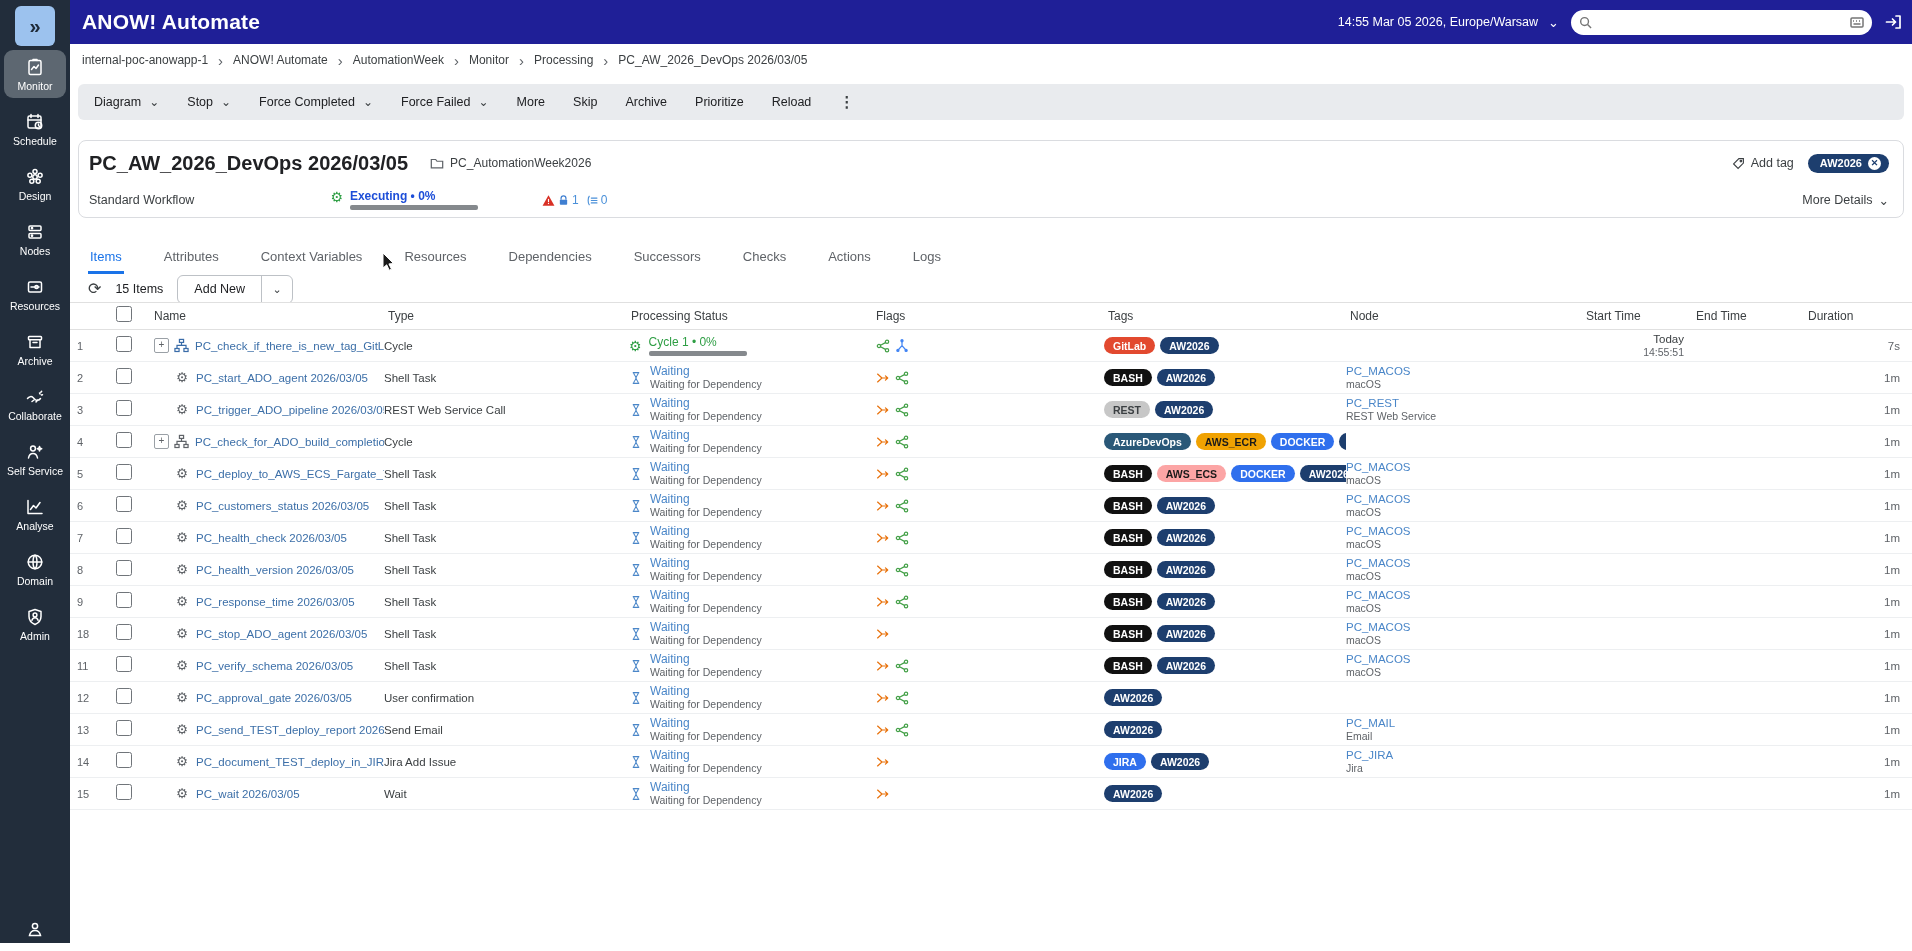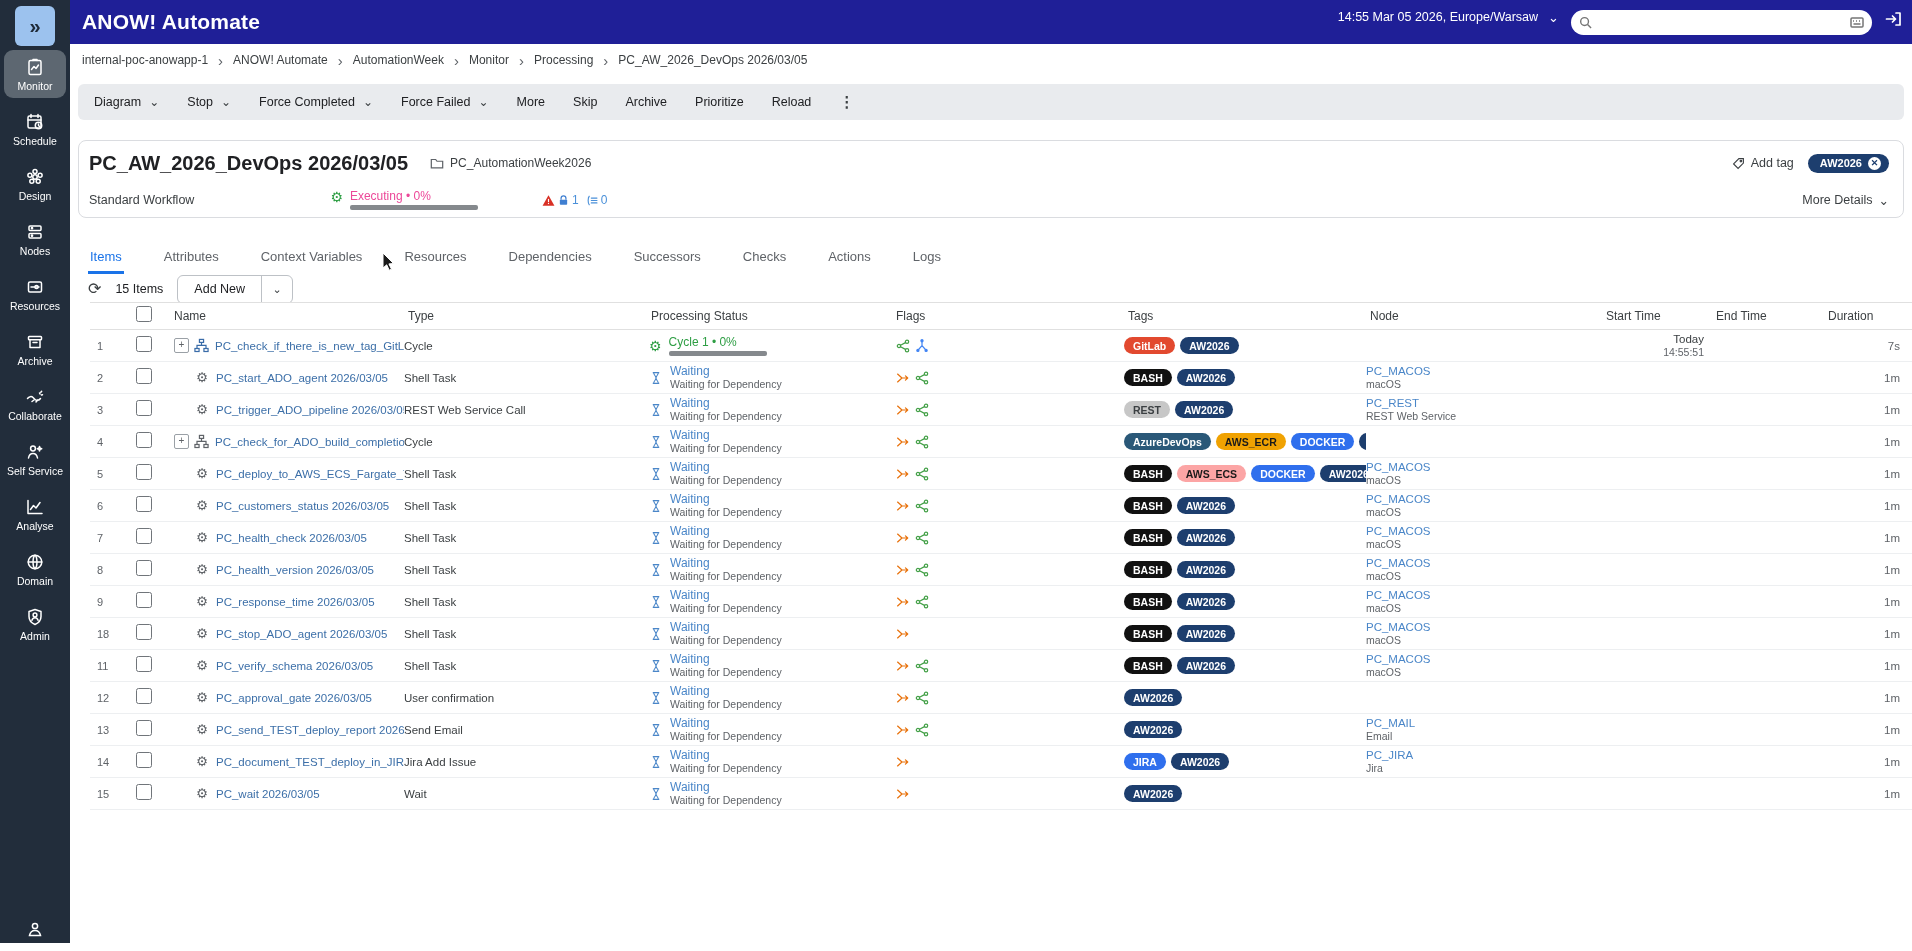--- a/index.html
+++ b/index.html
@@ -15,21 +15,21 @@
     align-items:center;justify-content:center;color:#fff;cursor:pointer;}
   .nav-item.active{background:#5d6771;}
   .nav-icon{width:20px;height:20px;color:#fff;}
   .nav-icon svg{width:20px;height:20px;stroke:#fff;fill:none;stroke-width:1.5;stroke-linecap:round;stroke-linejoin:round;}
   .nav-label{font-size:10.5px;margin-top:3px;white-space:nowrap;}
   .sidebar-user{position:absolute;bottom:4px;left:0;width:70px;display:flex;justify-content:center;color:#fff;}
   .sidebar-user svg{width:20px;height:20px;stroke:#fff;fill:none;stroke-width:1.5;}
   
   .topbar{position:absolute;left:70px;right:0;top:0;height:44px;background:#1f1f97;display:flex;align-items:center;}
   .app-title{color:#fff;font-size:21px;font-weight:bold;margin-left:12px;letter-spacing:.2px;}
-  .topbar-right{margin-left:auto;display:flex;align-items:flex-start;gap:12px;padding-right:10px;}
+  .topbar-right{margin-left:auto;display:flex;align-items:center;gap:12px;padding-right:10px;}
   .clock{color:#fff;font-size:12.5px;font-weight:500;white-space:nowrap;}
   .clock-chev{color:#fff;font-size:13px;margin-left:-2px;cursor:pointer;}
   .searchbox{width:285px;height:25px;background:#fff;border-radius:13px;display:flex;align-items:center;padding:0 8px;gap:6px;}
   .searchbox input{border:none;outline:none;flex:1;font-size:12px;font-family:inherit;background:transparent;}
   .icon-gray svg{stroke:#757575;fill:none;stroke-width:1.5;}
   .exit-icon svg{stroke:#fff;fill:none;stroke-width:1.7;stroke-linecap:round;stroke-linejoin:round;}
   
   .breadcrumb{position:absolute;left:70px;right:0;top:44px;height:32px;display:flex;align-items:center;
     padding-left:12px;gap:10px;font-size:12px;color:#3c4043;background:#fff;}
   .bc-item{cursor:pointer;white-space:nowrap;}
@@ -51,39 +51,39 @@
   .addtag{display:flex;align-items:center;gap:6px;font-size:12.5px;color:#3c4043;cursor:pointer;}
   .addtag svg{stroke:#3c4043;fill:none;stroke-width:1.4;}
   .wf-tag{background:#1d3e6e;color:#fff;font-size:11px;font-weight:bold;border-radius:11px;
     padding:3px 8px 3px 12px;display:flex;align-items:center;gap:6px;}
   .wf-tag .x{width:13px;height:13px;border-radius:50%;background:#fff;color:#1d3e6e;font-size:9px;line-height:13px;
     text-align:center;font-weight:bold;cursor:pointer;}
   .wf-row2{display:flex;align-items:center;height:30px;padding:0 14px 0 10px;gap:26px;}
   .wf-kind{font-size:12.5px;color:#3c4043;}
   .exec-block{display:flex;align-items:flex-start;gap:7px;margin-left:110px;}
   .gear-green{color:#2e9e44;font-size:14px;line-height:14px;}
-  .exec-label{font-size:12px;font-weight:400;color:#ec4899;line-height:12px;}
+  .exec-label{font-size:12px;font-weight:700;color:#1d4ed8;line-height:12px;}
   .progress{height:5px;background:#85898d;border-radius:2px;margin-top:3px;}
   .alerts{display:flex;align-items:center;gap:2px;margin-left:38px;}
   .alerts .cnt{color:#4a90d9;font-size:12px;margin-right:5px;}
   .more-details{margin-left:auto;font-size:12.5px;color:#3c4043;cursor:pointer;display:flex;gap:6px;align-items:flex-start;}
   
   .tabs{position:absolute;left:78px;right:0;top:242px;height:32px;display:flex;gap:38px;padding-left:10px;}
   .tab{font-size:13px;color:#5f6368;display:flex;align-items:center;cursor:pointer;border-bottom:3px solid transparent;padding:0 2px;}
   .tab.active{color:#1a73e8;border-bottom-color:#1a73e8;font-weight:500;}
   
   .items-bar{position:absolute;left:78px;top:276px;height:26px;display:flex;align-items:center;gap:14px;padding-left:10px;}
   .refresh{font-size:16px;color:#3c4043;cursor:pointer;line-height:16px;}
   .items-count{font-size:12.5px;color:#202124;}
   .addnew{display:flex;border:1px solid #bdc1c6;border-radius:6px;overflow:hidden;background:#fff;height:27px;}
   .addnew .seg1{padding:0 16px;font-size:12.5px;display:flex;align-items:center;cursor:pointer;color:#202124;}
   .addnew .seg2{width:30px;border-left:1px solid #bdc1c6;display:flex;align-items:center;justify-content:center;
     font-size:11px;color:#3c4043;cursor:pointer;}
   
-  .table{position:absolute;left:70px;right:0;top:302px;bottom:0;background:#fff;margin-left:20px;}
+  .table{position:absolute;left:70px;right:0;top:302px;bottom:0;background:#fff;}
   .t-row{display:grid;grid-template-columns:26px 46px 242px 240px 248px 232px 242px 232px 110px 112px 1fr;
     align-items:center;border-bottom:1px solid #edeff1;height:31px;}
   .t-head{height:26px;border-top:1px solid #e0e0e0;border-bottom:1px solid #e0e0e0;}
   .t-head .hc{font-size:12px;color:#3c4043;font-weight:500;white-space:nowrap;}
   .cell{overflow:hidden;white-space:nowrap;}
   .c-num{padding-left:7px;font-size:11px;color:#5f6368;}
   .checkbox{width:14px;height:14px;border:1.6px solid #70757a;border-radius:2.5px;background:#fff;
     display:inline-block;margin-left:20px;cursor:pointer;}
   .c-name{display:flex;align-items:center;padding-left:12px;}
   .expand{width:13px;height:13px;border:1px solid #9aa0a6;border-radius:2px;font-size:10px;line-height:11px;

